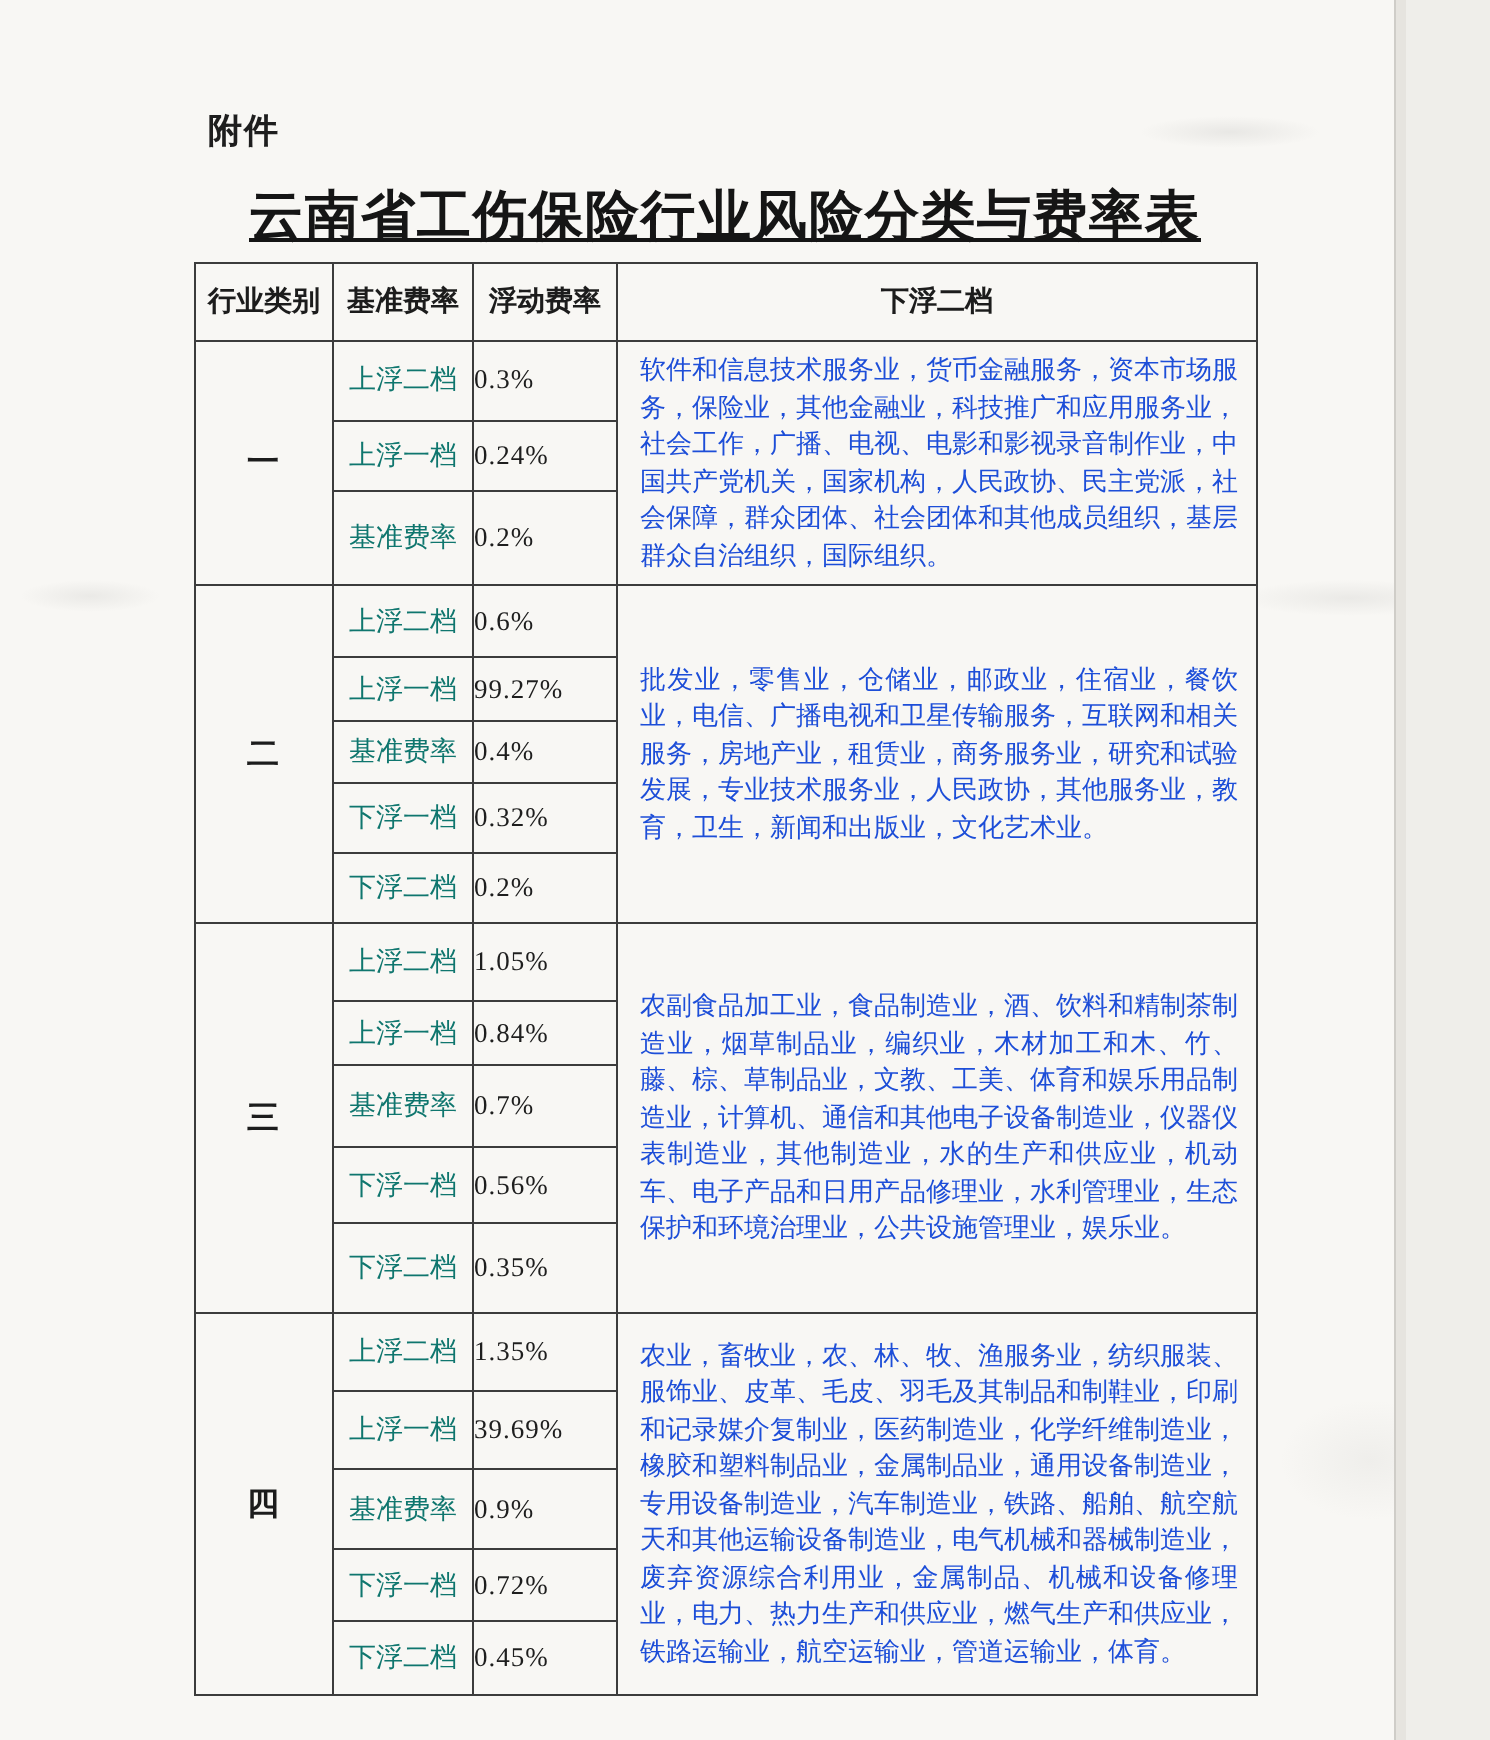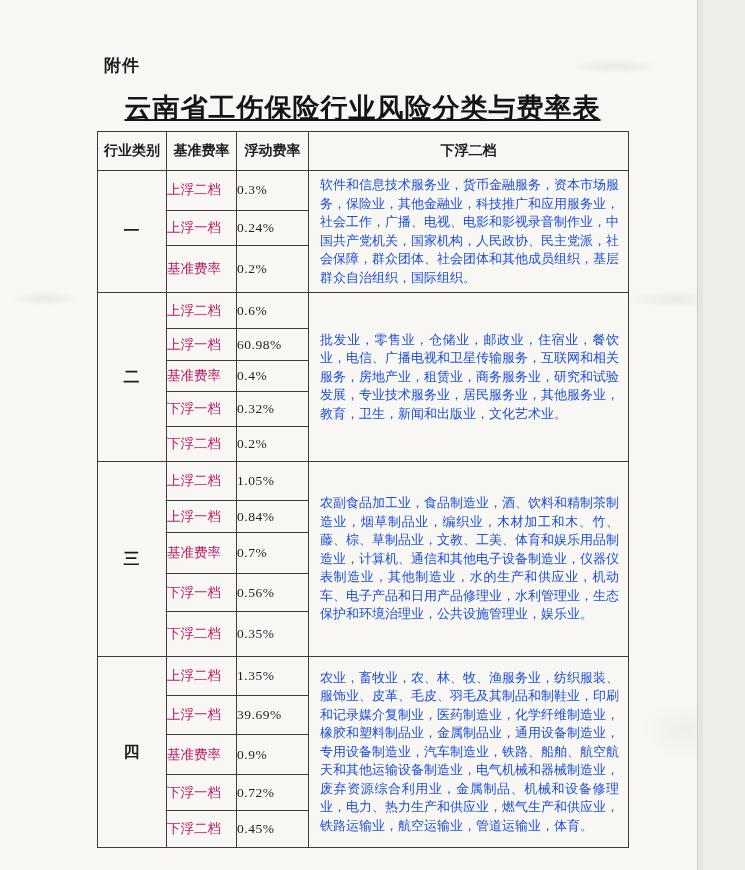--- a/index.html
+++ b/index.html
@@ -39,21 +39,21 @@
     padding:0;
     vertical-align:middle;
   }
   .rate-table th{
     font-size:14px;font-weight:bold;height:38px;text-align:center;color:#1c1c1c;
   }
   td.cat{
     text-align:center;font-size:16px;font-weight:bold;color:#1c1c1c;letter-spacing:1px;
   }
   td.tier{
-    font-size:13.5px;color:#be185d;
+    text-align:center;font-size:13.5px;color:#0f766e;
   }
   td.rate{
     text-align:left;font-size:13.5px;color:#1e1e1e;letter-spacing:0.5px;
   }
   td.industries{
     font-size:13px;line-height:18.5px;color:#1d4ed8;
     padding:5px 9px 5px 11px;text-align:justify;
   }
   
   .smudge{position:absolute;border-radius:50%;pointer-events:none;}
@@ -107,25 +107,25 @@
       </tr>
       <tr style="height:42px">
         <td class="tier">基准费率</td>
         <td class="rate">0.2%</td>
       </tr>
 
       <tr style="height:36px">
         <td class="cat" rowspan="5">二</td>
         <td class="tier">上浮二档</td>
         <td class="rate">0.6%</td>
-        <td class="industries" rowspan="5">批发业，零售业，仓储业，邮政业，住宿业，餐饮业，电信、广播电视和卫星传输服务，互联网和相关服务，房地产业，租赁业，商务服务业，研究和试验发展，专业技术服务业，居民服务业，其他服务业，教育，卫生，新闻和出版业，文化艺术业。</td>
+        <td class="industries" rowspan="5">批发业，零售业，仓储业，邮政业，住宿业，餐饮业，电信、广播电视和卫星传输服务，互联网和相关服务，房地产业，租赁业，商务服务业，研究和试验发展，专业技术服务业，人民政协，其他服务业，教育，卫生，新闻和出版业，文化艺术业。</td>
       </tr>
       <tr style="height:32px">
         <td class="tier">上浮一档</td>
-        <td class="rate">60.98%</td>
+        <td class="rate">99.27%</td>
       </tr>
       <tr style="height:31px">
         <td class="tier">基准费率</td>
         <td class="rate">0.4%</td>
       </tr>
       <tr style="height:35px">
         <td class="tier">下浮一档</td>
         <td class="rate">0.32%</td>
       </tr>
       <tr style="height:35px">

